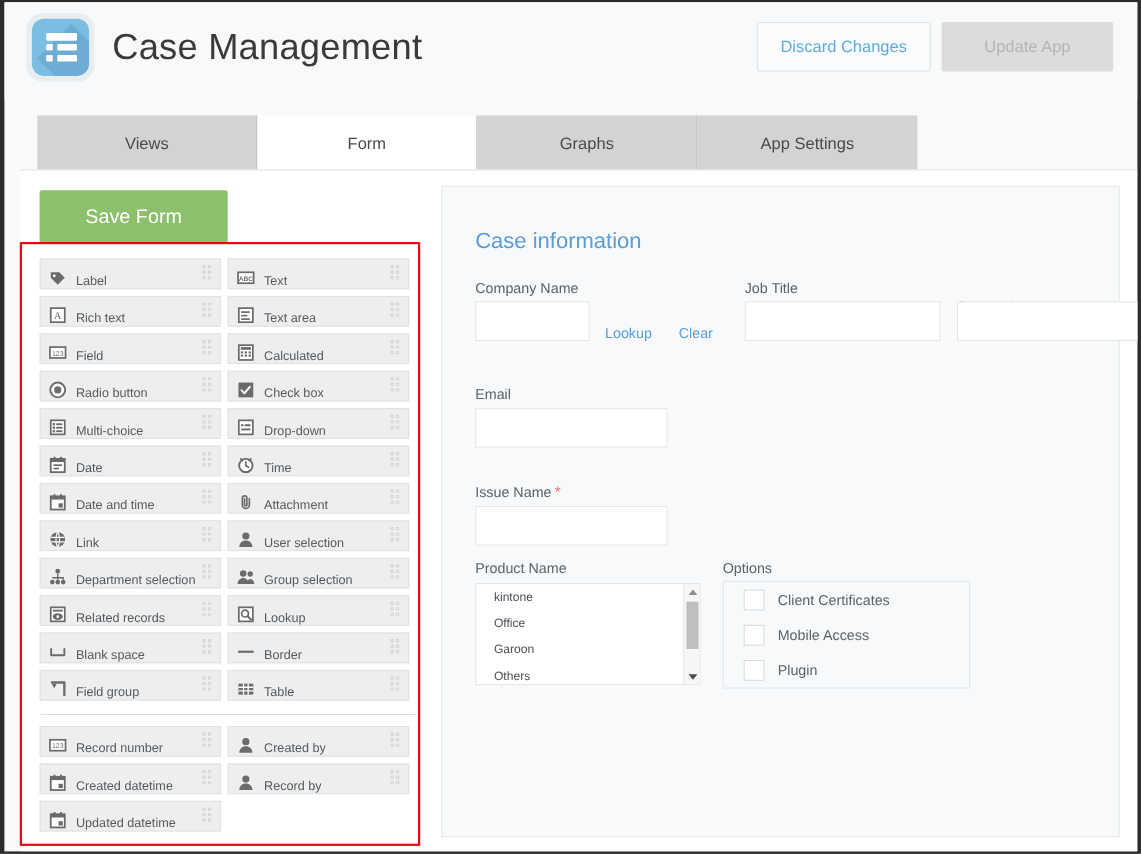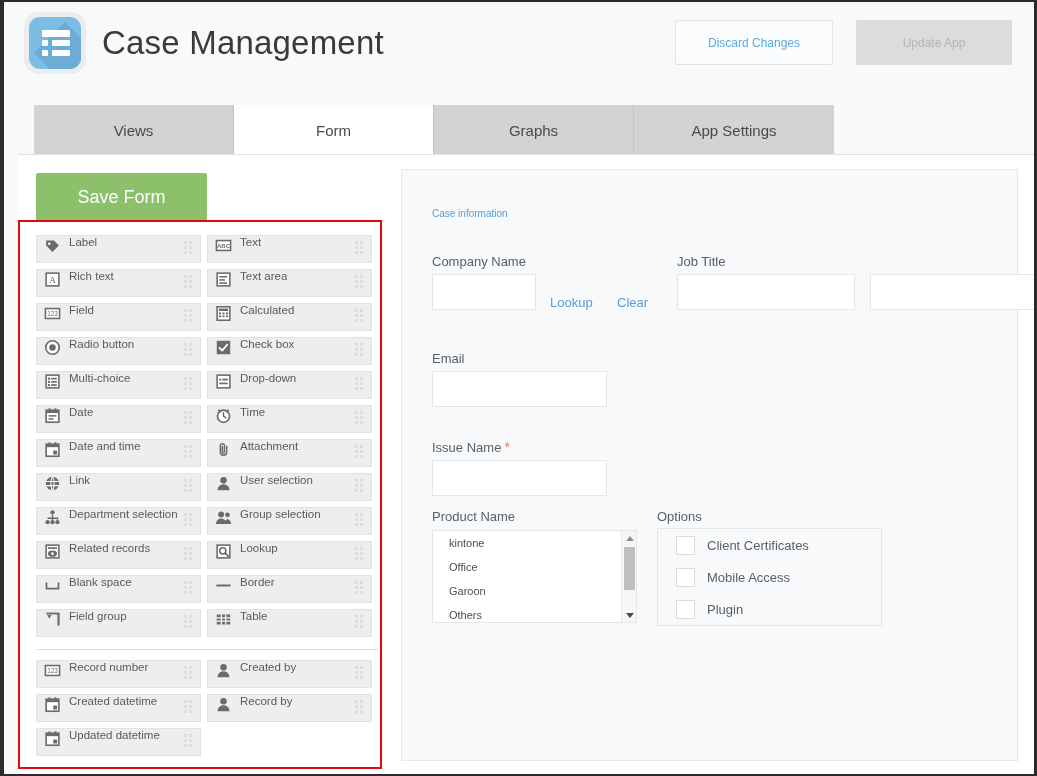--- a/index.html
+++ b/index.html
@@ -62,22 +62,22 @@
     font-size: 33px; color: #3a3a3a; font-weight: 400;
     letter-spacing: 0.2px;
   }
   #hdr-actions {
     position: absolute; right: 22px; top: 18px;
     display: flex; gap: 10px;
   }
   .hdr-btn {
     height: 45px; min-width: 158px;
     display: flex; align-items: center; justify-content: center;
-    font-size: 12px; border-radius: 2px;
-    cursor: pointer; user-select: none; margin-left: 13px;
+    font-size: 15px; border-radius: 2px;
+    cursor: pointer; user-select: none;
   }
   .hdr-btn.discard {
     background: #fbfcfd; border: 1px solid #e0e4e6; color: #5aabe0;
   }
   .hdr-btn.update {
     background: #dcdcdc; border: 1px solid #dcdcdc; color: #b4b4b4;
     cursor: default; min-width: 156px;
   }
   
   #tabbar {
@@ -120,21 +120,21 @@
   }
   .pal-grid {
     display: flex; flex-wrap: wrap;
     gap: 2px 6px;
   }
   .pal-item {
     position: relative;
     width: 165px; height: 28px;
     background: #eeeeee;
     border: 1px solid #e2e2e2;
-    display: flex; align-items: flex-start;
+    display: flex; align-items: flex-end;
     padding-left: 6px;
     cursor: move; user-select: none;
     margin-bottom: 4px;
   }
   .pal-icon {
     width: 19px; height: 19px;
     flex: 0 0 19px;
     display: flex; align-items: center; justify-content: center;
     margin-right: 7px;
   }
@@ -173,21 +173,21 @@
   }
   
   #form-preview {
     position: absolute; left: 383px; top: 14px;
     width: 617px; height: 592px;
     background: #f7f9fa;
     border: 1px solid #e6eaec;
   }
   #form-heading {
     position: absolute; left: 30px; top: 38px;
-    font-size: 10px; color: #5a9bd8;
+    font-size: 20px; color: #5a9bd8;
   }
   .fld-label {
     position: absolute;
     font-size: 13px; color: #5a6168;
     white-space: nowrap;
   }
   .fld-req { color: #e8736c; font-size: 14px; margin-left: 3px; }
   .fld-input {
     position: absolute;
     background: #ffffff;

